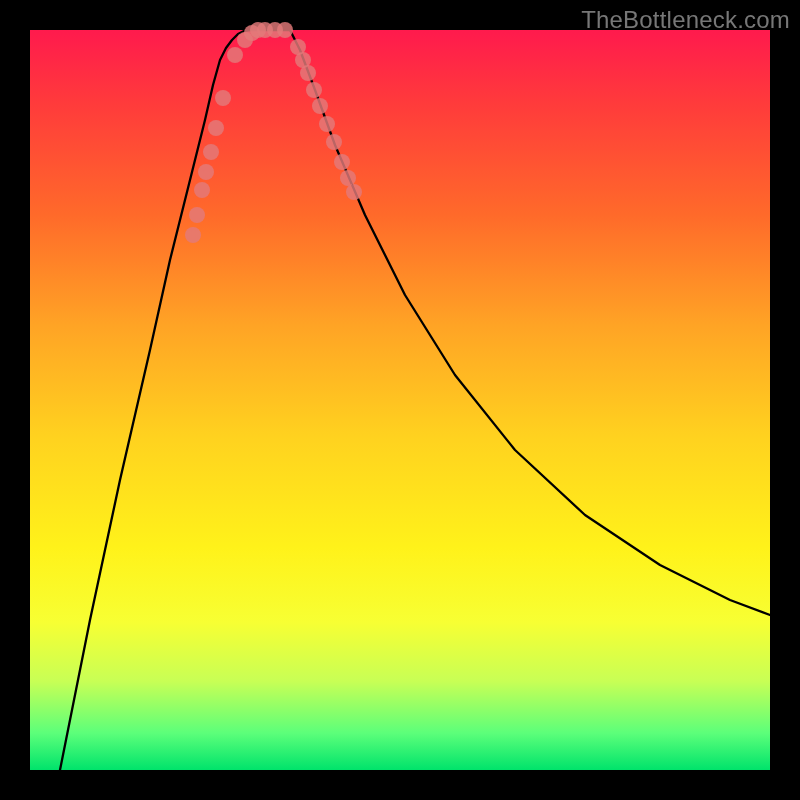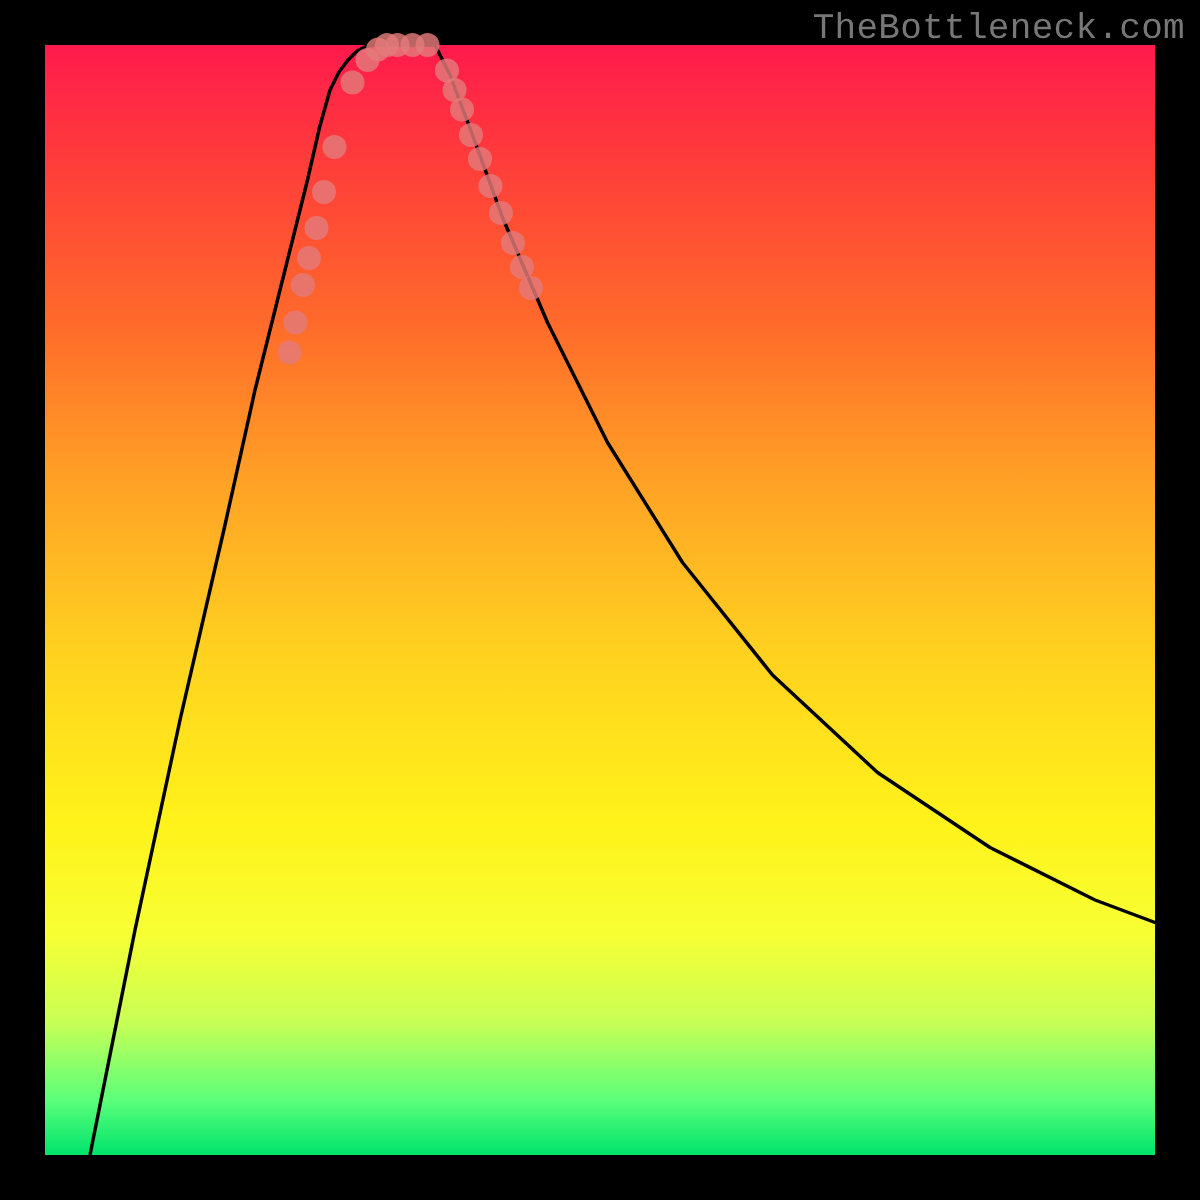--- a/index.html
+++ b/index.html
@@ -8,21 +8,20 @@
     width: 800px;
     height: 800px;
     overflow: hidden;
     background: #000;
     font-family: Arial, Helvetica, sans-serif;
   }
   .frame {
     position: absolute;
     inset: 0;
     background: #000;
-    font-family: Liberation Mono, monospace;
   }
   .plot {
     position: absolute;
     left: 30px;
     top: 30px;
     width: 740px;
     height: 740px;
     background: linear-gradient(to bottom,
       #ff1a4d 0%,
       #ff3b3b 10%,

